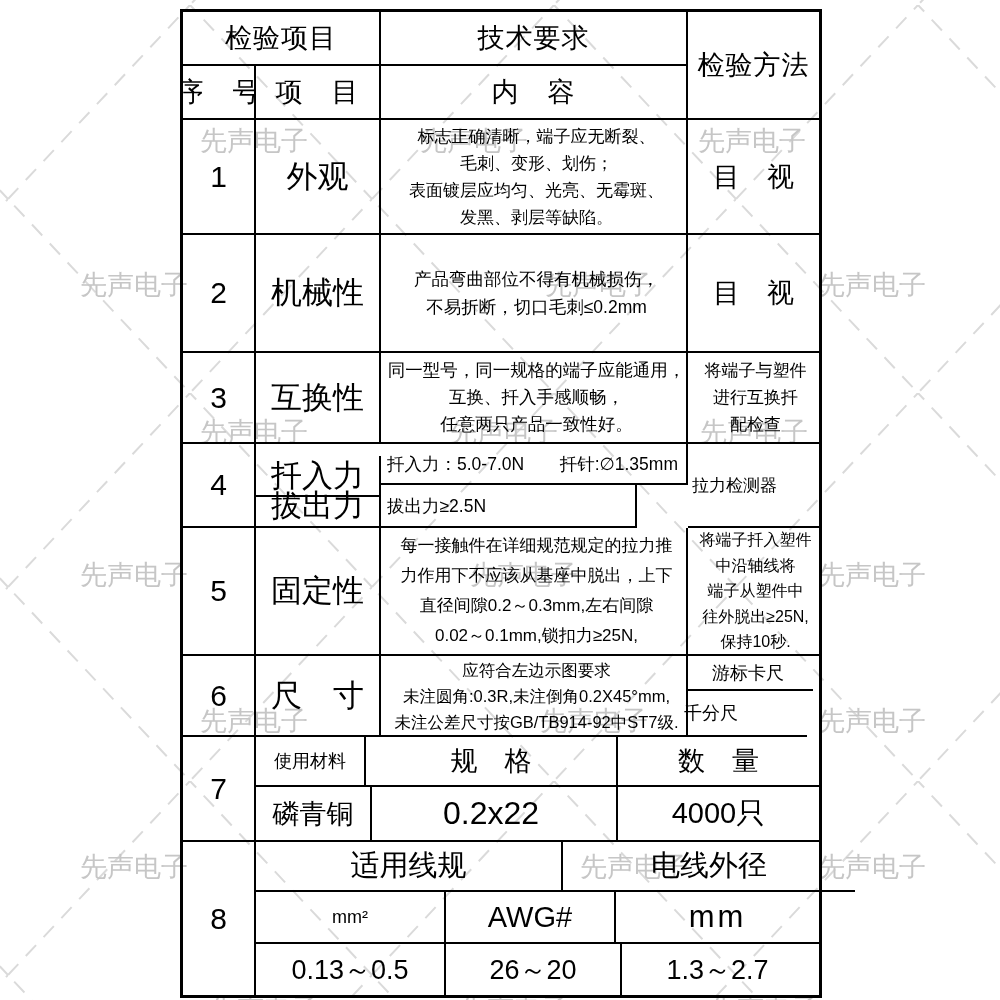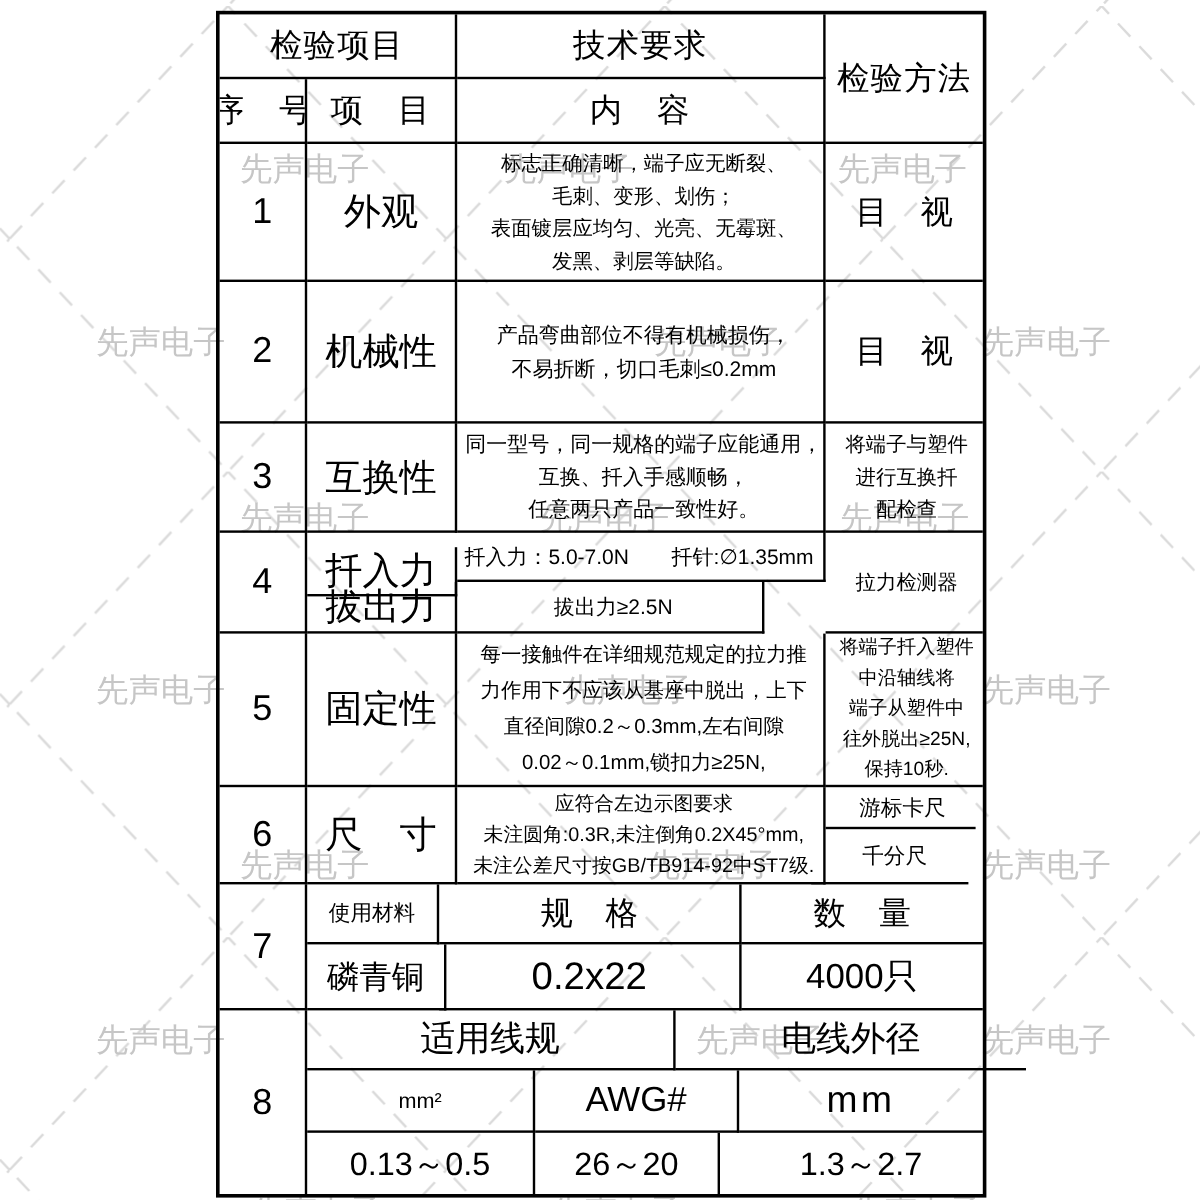--- a/index.html
+++ b/index.html
@@ -7,21 +7,21 @@
        font-family:"Liberation Sans",sans-serif;color:#000}
   #wm{position:absolute;left:0;top:0;z-index:0}
   .wmtext{fill:#c6c6c6;font-size:27px;font-family:"Liberation Sans",sans-serif}
   #tbl{position:absolute;left:180px;top:9px;width:636px;height:983px;
        border:3px solid #000;box-sizing:content-box;z-index:1}
   .c{position:absolute;box-sizing:border-box;border-right:2px solid #000000;border-bottom:2px solid #000;
      display:flex;align-items:center;justify-content:center;background:transparent;white-space:nowrap;overflow:hidden}
   .nr{border-right:none}
   .nb{border-bottom:none}
   .col{flex-direction:column;align-items:center;justify-content:center;text-align:left}
-  .left{justify-content:center;text-align:left}
+  .left{justify-content:flex-start;text-align:left}
   .pad{padding-left:6px}
   .pad2{padding-left:4px}
   .hdr{font-size:27px;letter-spacing:1px}
   .item{font-size:31px}
   .num{font-size:30px;font-weight:400}
   .body17{font-size:17px;line-height:27px}
   .body17 div{white-space:nowrap}
   .visual{font-size:27px}
   .m17{font-size:17px;line-height:27px}
   .m16{font-size:16px;line-height:25.6px}
@@ -180,21 +180,21 @@
       <span>6</span>
     </div>
   <div class="c item" style="left:73px;top:644px;width:125px;height:81px">
       <span>尺　寸</span>
     </div>
   <div class="c col pad lh26" style="left:198px;top:644px;width:307px;height:81px">
     <div>应符合左边示图要求</div>
     <div>未注圆角:0.3R,未注倒角0.2X45°mm,</div>
     <div>未注公差尺寸按GB/TB914-92中ST7级.</div>
   </div>
-  <div class="c left nr" style="left:505px;top:644px;width:125px;height:35px;font-size:18px;padding-left:3px">
+  <div class="c left nr" style="left:505px;top:644px;width:125px;height:35px;font-size:18px;padding-left:24px">
       <span>游标卡尺</span>
     </div>
   <div class="c left nr" style="left:493px;top:679px;width:131px;height:46px;font-size:18px;padding-left:8px">
       <span>千分尺</span>
     </div>
 
   <div class="c num" style="left:0;top:725px;width:73px;height:105px">
       <span>7</span>
     </div>
   <div class="c f26" style="left:73px;top:725px;width:110px;height:50px">
@@ -230,20 +230,20 @@
     </div>
   <div class="c f29" style="left:263px;top:880px;width:170px;height:52px;font-weight:400">
       <span>AWG#</span>
     </div>
   <div class="c f31 nr" style="left:433px;top:880px;width:203px;height:52px;font-weight:300;letter-spacing:3px">
       <span>mm</span>
     </div>
   <div class="c f27 nb" style="left:73px;top:932px;width:190px;height:51px">
       <span>0.13～0.5</span>
     </div>
-  <div class="c f27 nb" style="left:263px;top:932px;width:154px;height:51px">
+  <div class="c f27 nb" style="left:263px;top:932px;width:176px;height:51px">
       <span>26～20</span>
     </div>
   <div class="c f27 nr nb" style="left:433px;top:932px;width:203px;height:51px">
       <span>1.3～2.7</span>
     </div>
 
 </div>
 
 </body></html>

